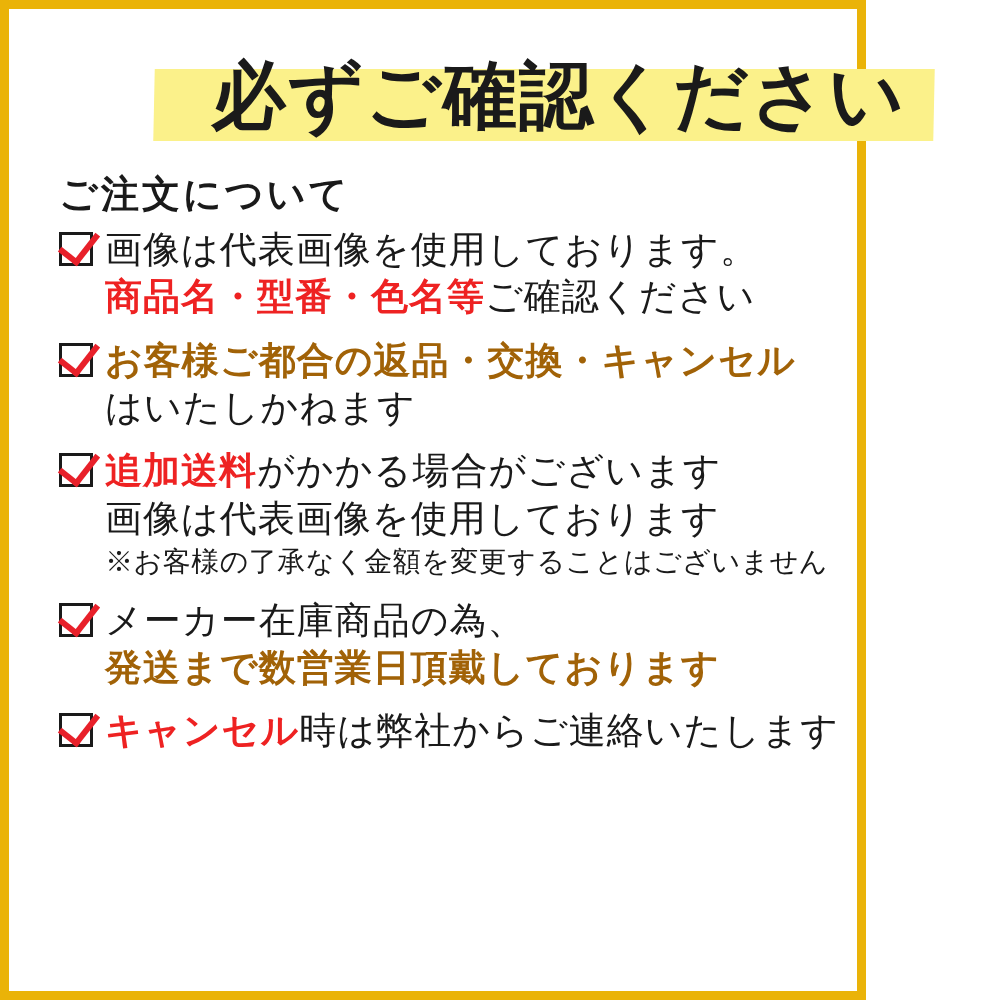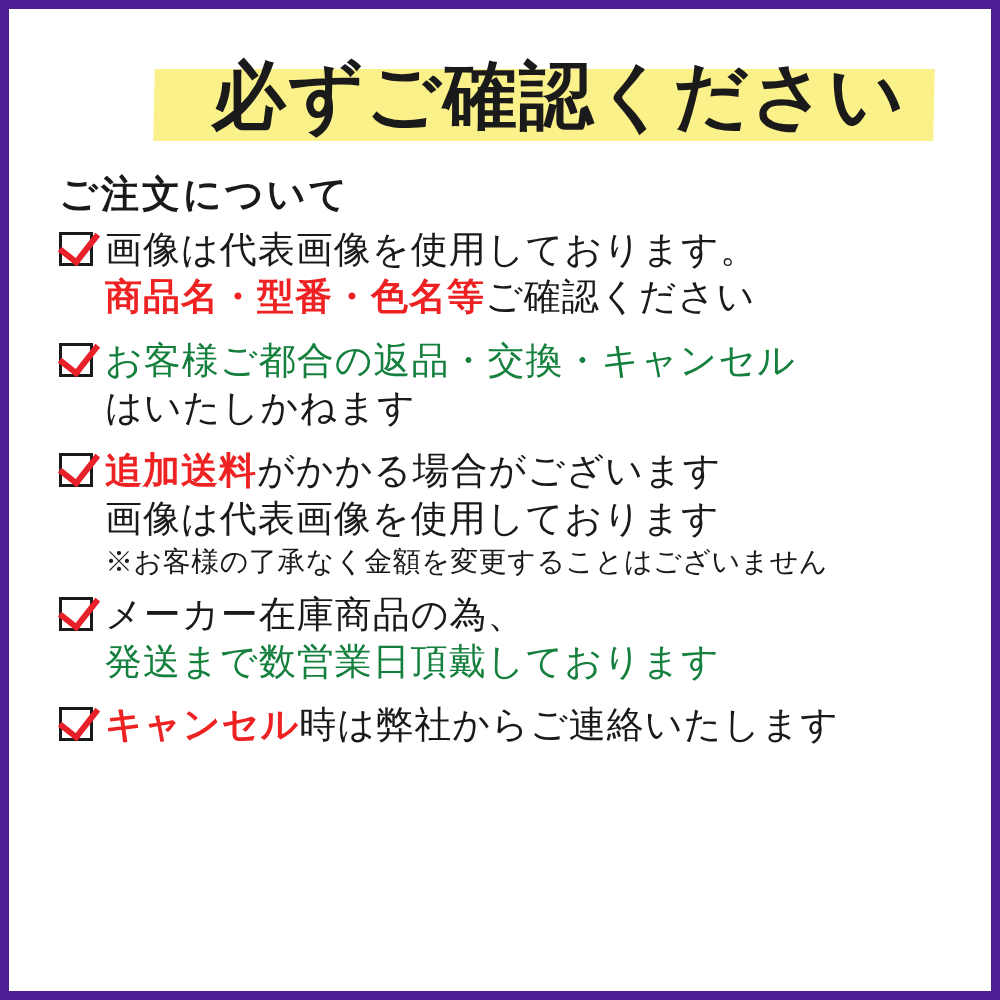--- a/index.html
+++ b/index.html
@@ -10,24 +10,24 @@
     width: 1000px;
     height: 1000px;
     background: #ffffff;
     font-family: "Liberation Serif", "DejaVu Serif", serif;
     overflow: hidden;
   }
 
   
   .page {
     position: relative;
-    width: 1000px;
+    width: 866px;
     height: 1000px;
     box-sizing: border-box;
-    border: 9px solid #4c1d95;
+    border: 9px solid #eab308;
     background: #ffffff;
   }
   .inner {
     position: absolute;
     inset: 0;
     background: #ffffff;
     padding: 34px 40px 0 40px;
     box-sizing: border-box;
   }
 
@@ -72,21 +72,21 @@
   .section-heading.second {
     margin-top: 18px;
   }
 
   
   .item {
     display: flex;
     align-items: flex-start;
     margin: 0 0 16px 10px;
   }
-  .item.tight { margin-bottom: 10px; }
+  .item.tight { margin-bottom: 16px; }
 
   .checkbox {
     position: relative;
     flex: 0 0 auto;
     width: 34px;
     height: 34px;
     border: 3px solid #1a1a1a;
     box-sizing: border-box;
     margin: 6px 12px 0 0;
   }
@@ -115,22 +115,22 @@
     font-family: "DejaVu Serif", "Liberation Serif", serif;
   }
   .line .red {
     color: #ee2222;
     font-weight: bold;
   }
   .line .blk {
     color: #1a1a1a;
   }
   .line.red-all {
-    color: #15803d;
-    font-weight: normal;
+    color: #a16207;
+    font-weight: bold;
   }
   .note {
     font-size: 28px;
     line-height: 1.3;
     color: #1a1a1a;
     letter-spacing: 0.5px;
     margin: 2px 0 0 0;
     white-space: nowrap;
     font-family: "DejaVu Serif", "Liberation Serif", serif;
   }

